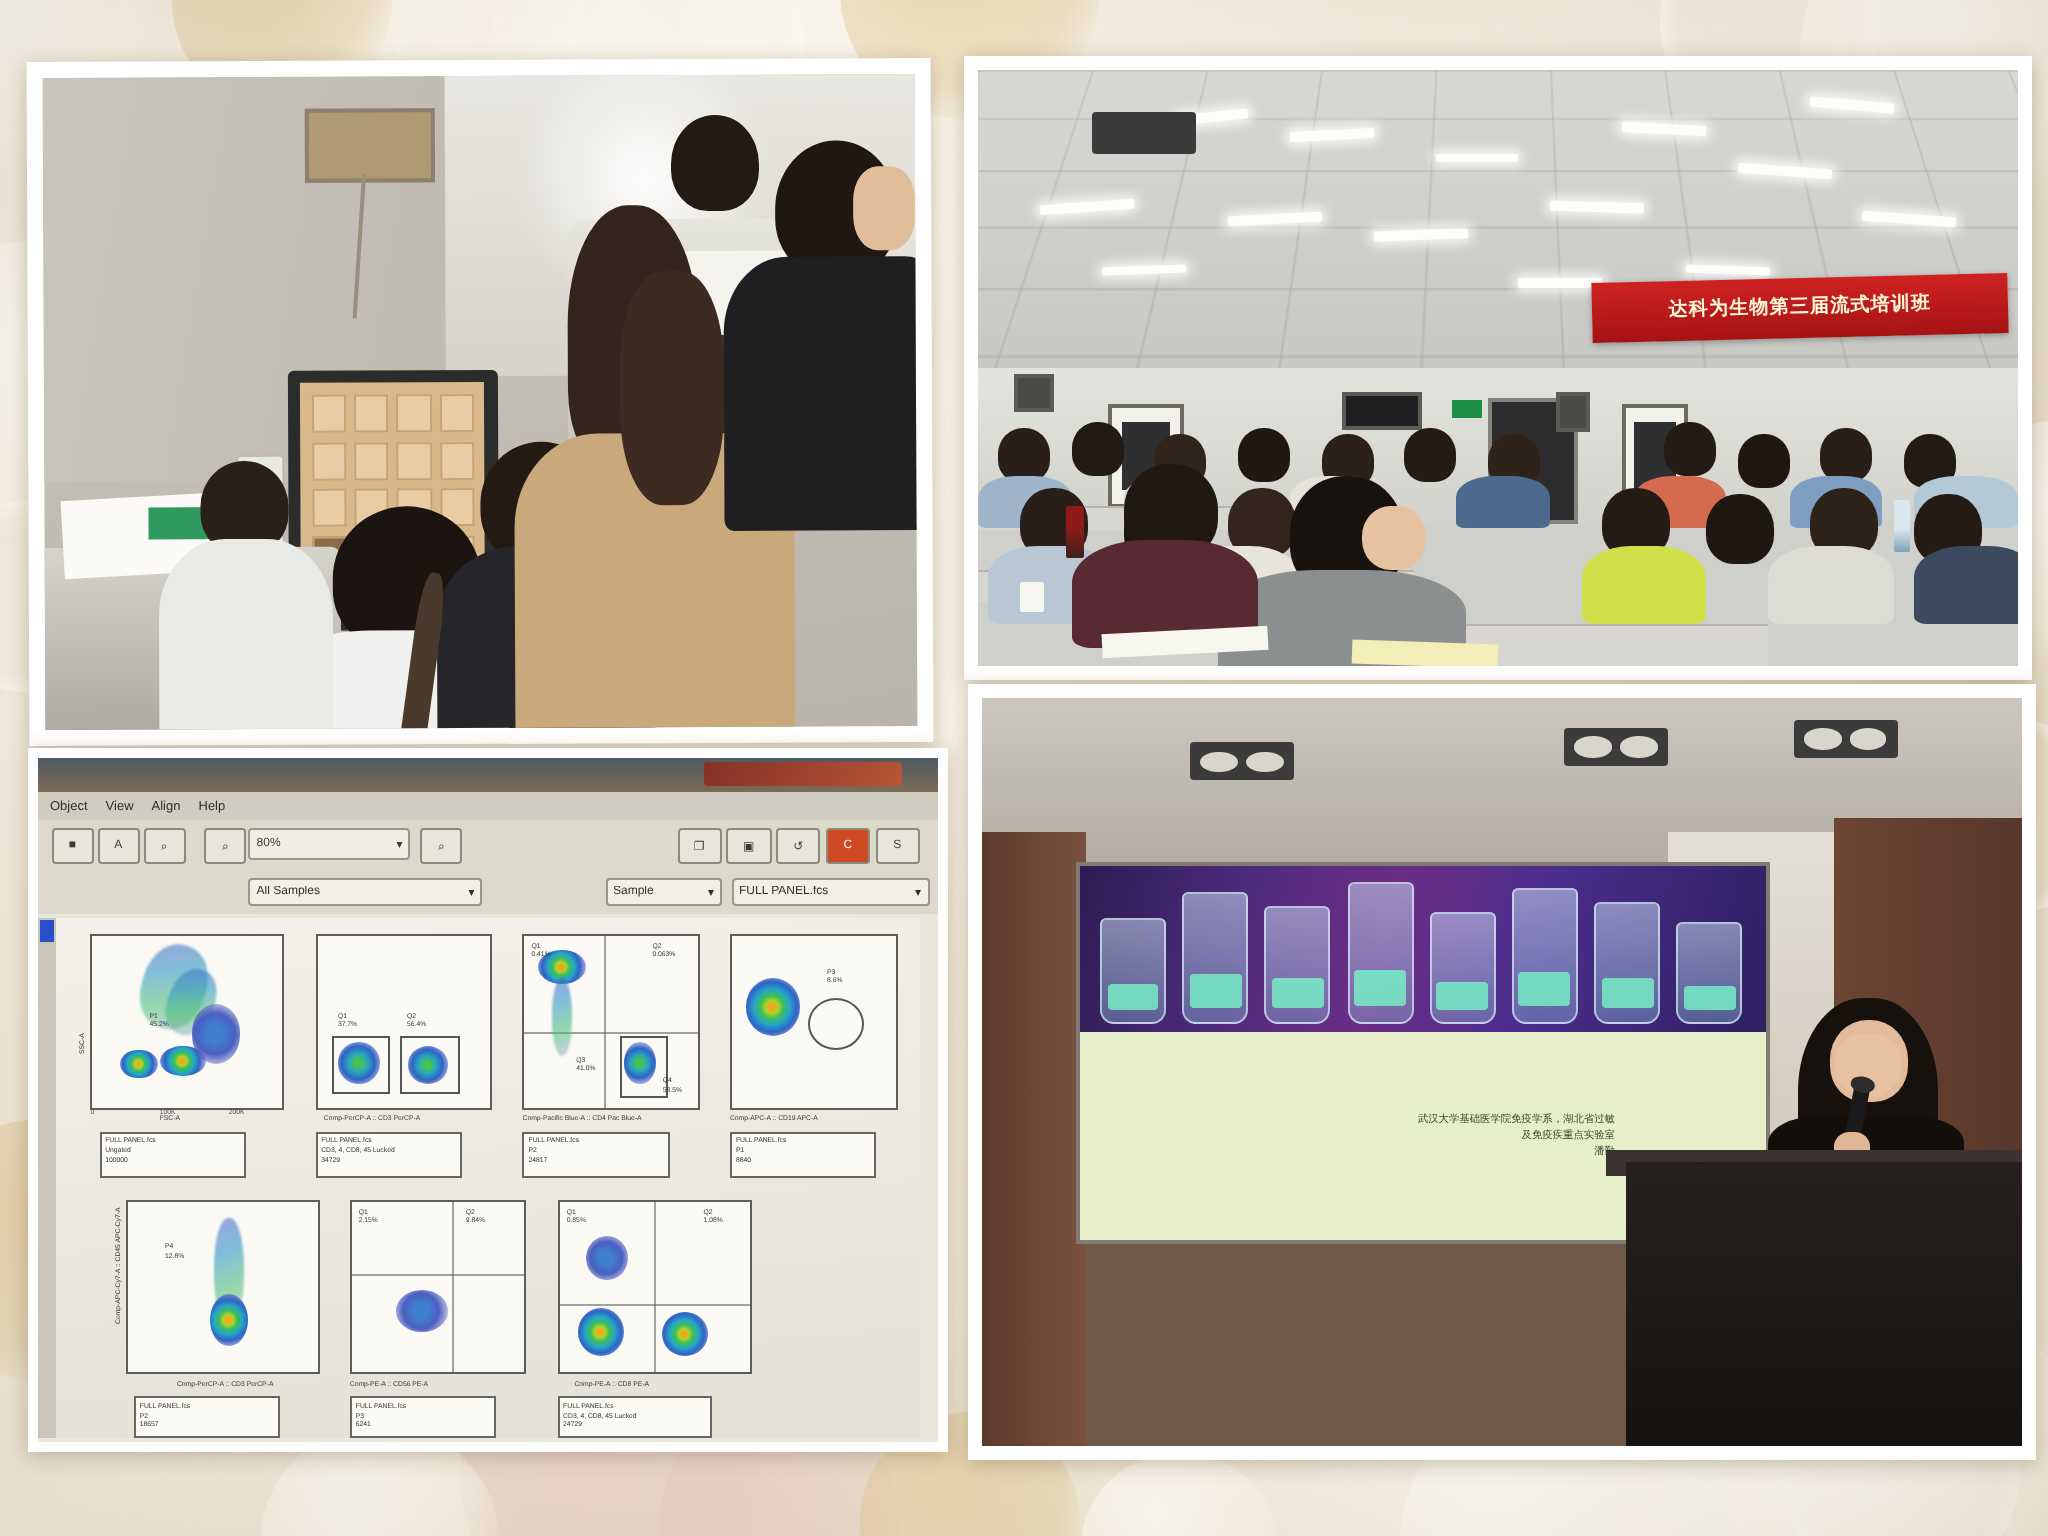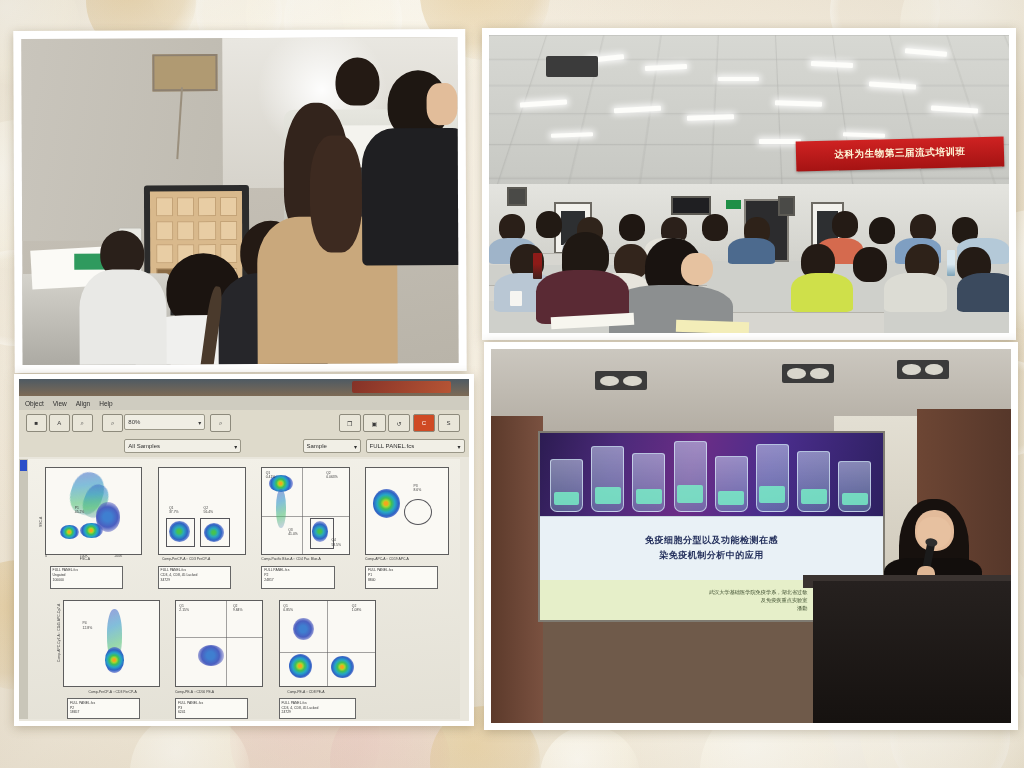--- a/index.html
+++ b/index.html
@@ -530,24 +530,20 @@
             <div class="tube" style="left:63%;width:9%;height:80%;">
                 <i></i>
               </div>
             <div class="tube" style="left:75%;width:9%;height:72%;">
                 <i></i>
               </div>
             <div class="tube" style="left:87%;width:9%;height:60%;">
                 <i></i>
               </div>
           </div>
-          <div class="sl-title">
-            <span>免疫细胞分型以及功能检测在感</span>
-            <span>染免疫机制分析中的应用</span>
-          </div>
           <div class="sl-sub">
             <span>武汉大学基础医学院免疫学系，湖北省过敏</span>
             <span>及免疫疾重点实验室</span>
             <span>潘勤</span>
           </div>
         </div>
       </div>
 
       <div class="spk-hair"></div>
       <div class="spk-head"></div>

